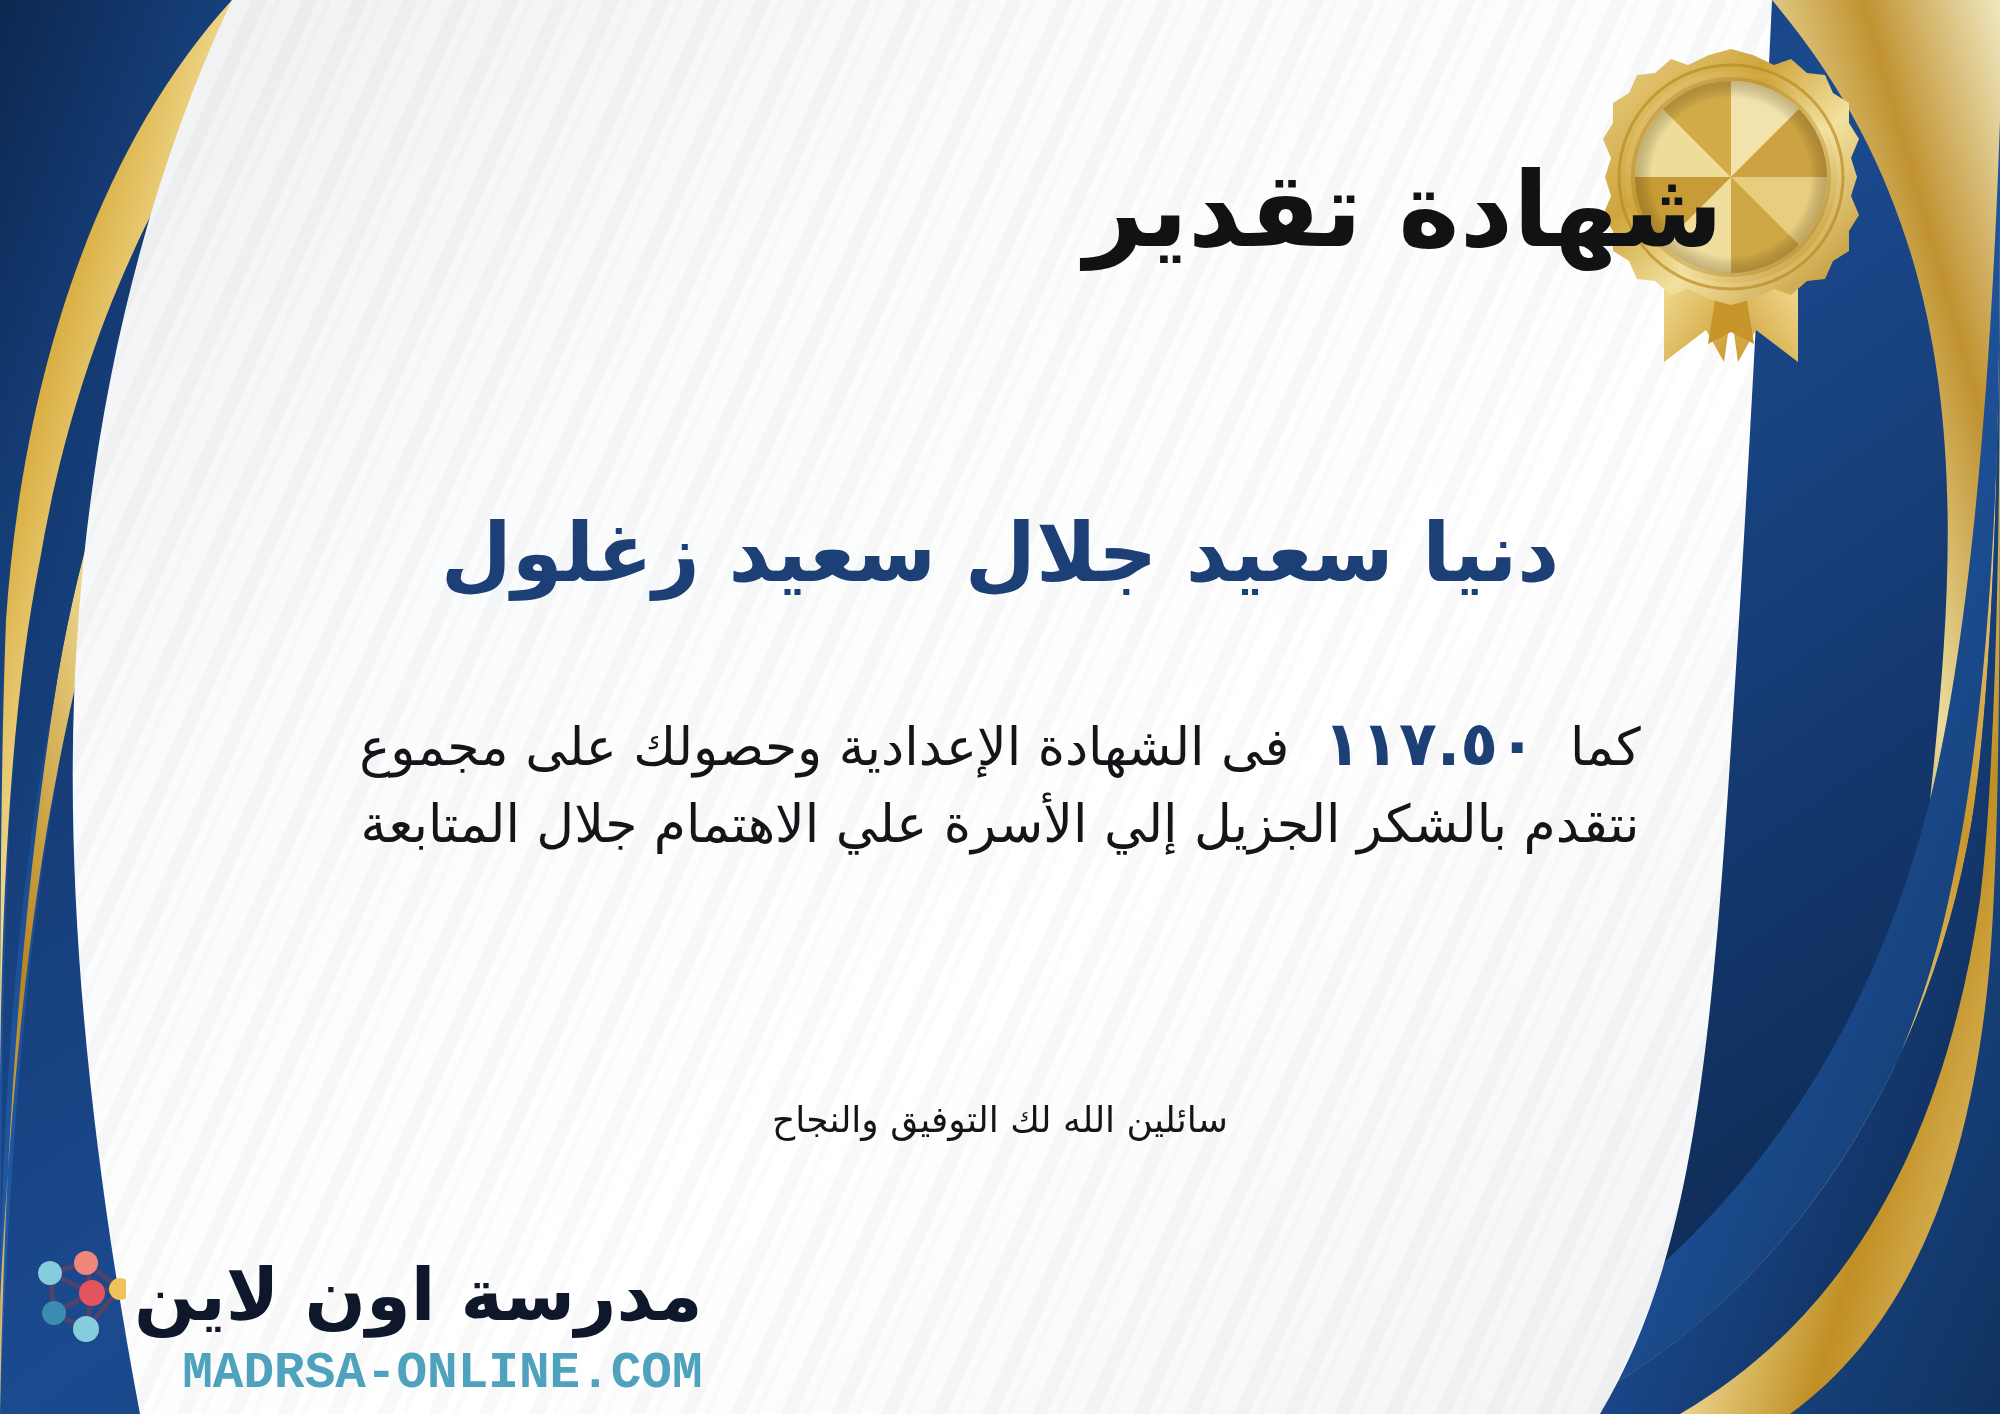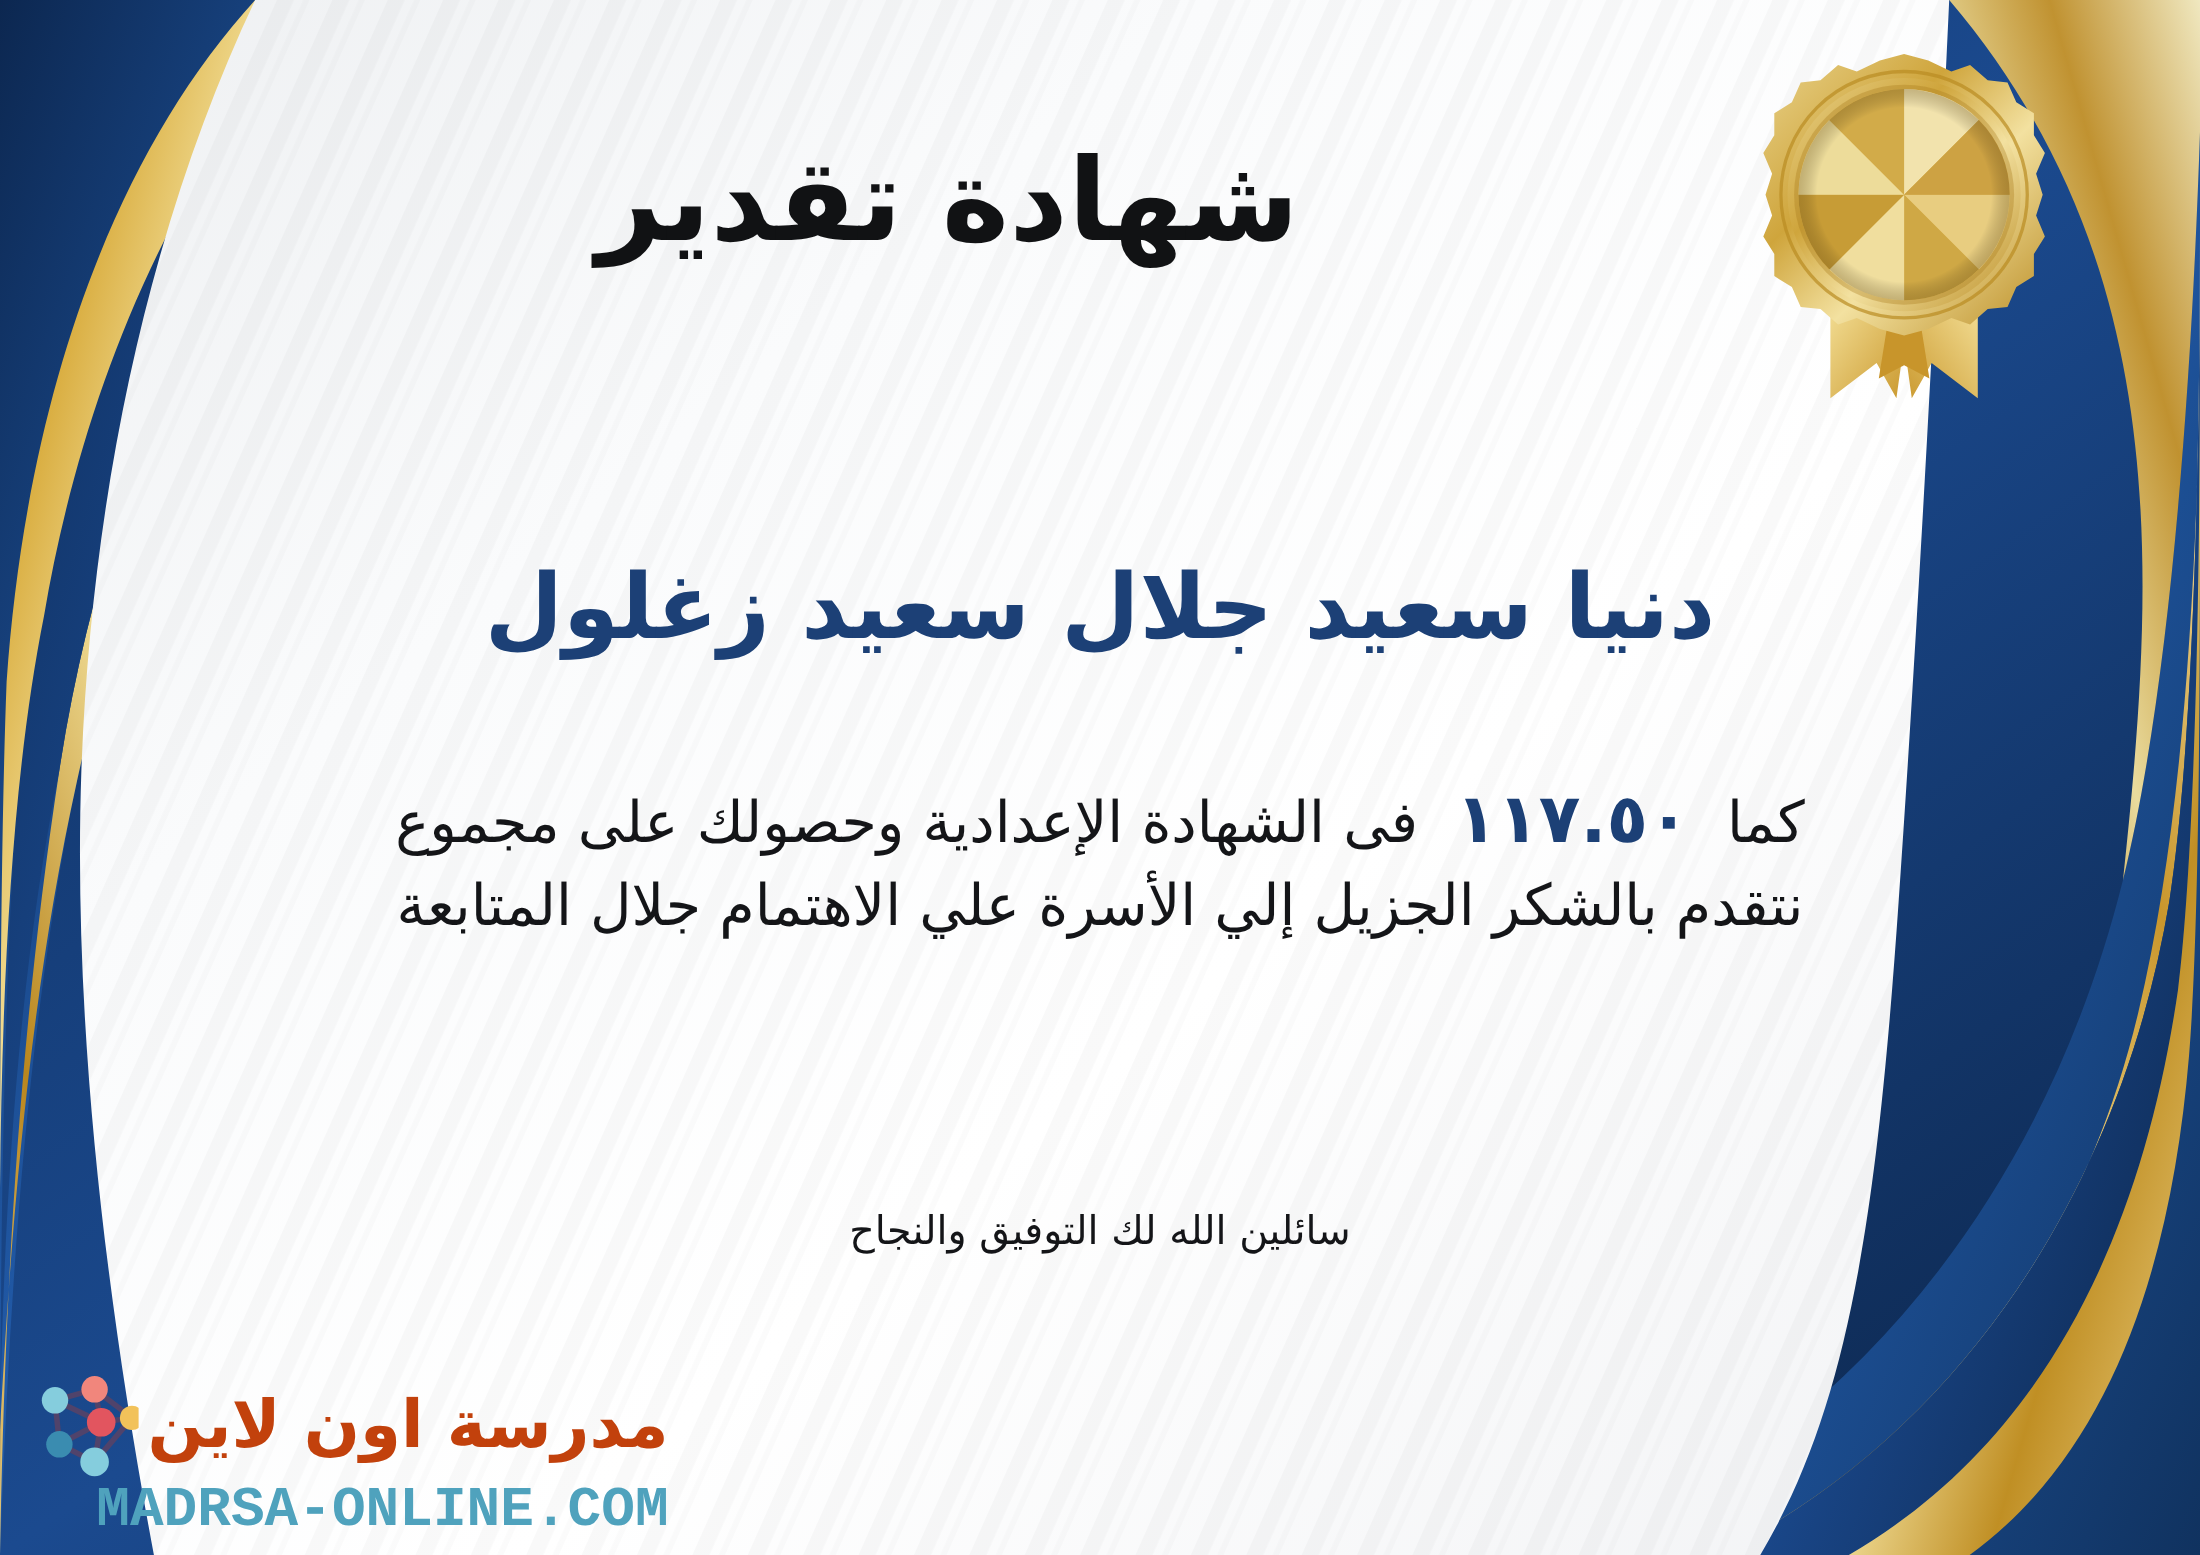--- a/index.html
+++ b/index.html
@@ -33,23 +33,23 @@
     width:266px;height:320px;
   }
 
   
   .content{
     position:absolute;
     left:0;top:0;width:2000px;height:1414px;
     direction:rtl;text-align:center;
   }
   .title{
-    position:absolute;top:128px;left:0;width:1723px;
+    position:absolute;top:156px;left:0;width:1723px;
     font-size:104px;font-weight:700;color:#111214;
-    letter-spacing:0px;line-height:1.05;
+    letter-spacing:0px;line-height:1.05;text-align:right;
   }
   .student-name{
     position:absolute;top:508px;left:0;width:2000px;
     font-size:82px;font-weight:700;color:#1c4076;
     line-height:1.1;
   }
   .body-lines{
     position:absolute;top:700px;left:115px;width:1770px;
     font-size:52px;color:#141518;line-height:1.42;font-weight:400;
   }
@@ -61,21 +61,21 @@
   }
 
   
   .brand{
     position:absolute;left:30px;top:1243px;
     display:flex;flex-direction:column;align-items:flex-start;
     direction:rtl;
   }
   .brand-row{display:flex;align-items:center;gap:8px;}
   .brand-ar{
-    font-size:60px;font-weight:700;color:#c2410c;line-height:1.0;
+    font-size:72px;font-weight:700;color:#0f172a;line-height:1.0;
     letter-spacing:-1px;
   }
   .brand-en{
     font-size:51px;font-weight:700;color:#4fa2bd;line-height:1.05;
     letter-spacing:0px;direction:ltr;font-family:Liberation Mono, monospace;
   }
   .brand-icon{width:96px;height:104px;}
 </style>
 </head>
 <body>

